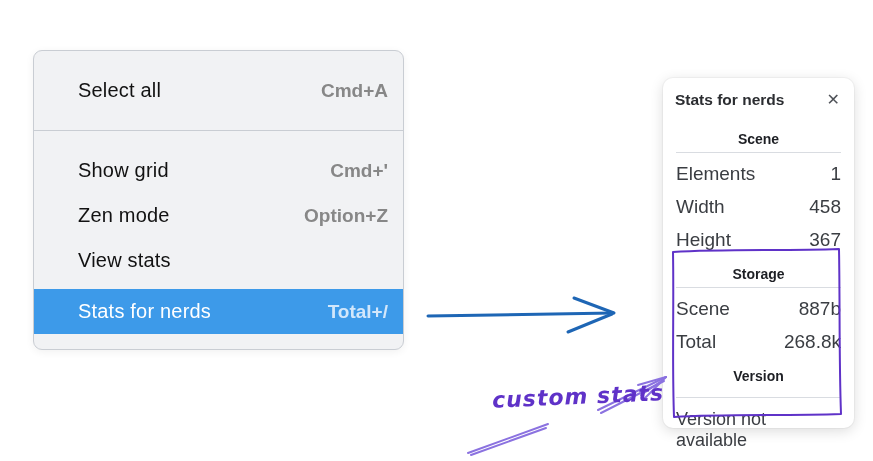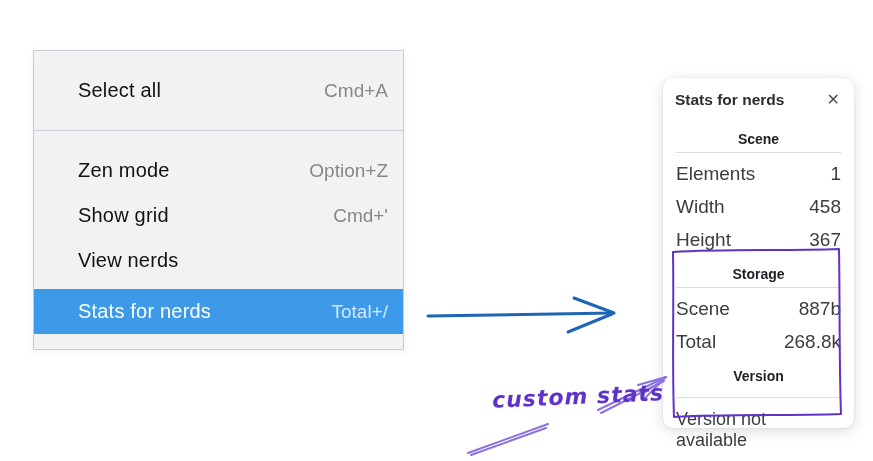--- a/index.html
+++ b/index.html
@@ -10,30 +10,30 @@
   }
   *{margin:0;padding:0;box-sizing:border-box;}
   html,body{width:873px;height:461px;background:#ffffff;overflow:hidden;
     font-family:"Liberation Sans", sans-serif;}
   .stage{position:relative;width:873px;height:461px;background:#ffffff;}
 
   
   .menu{
     position:absolute;left:33px;top:50px;width:371px;height:300px;
     background:var(--menu-bg);border:1px solid var(--menu-border);
-    border-radius:1px;overflow:hidden;
+    border-radius:9px;overflow:hidden;
     box-shadow:0 2px 8px rgba(0,0,0,0.06);
   }
   .menu-section{padding:17px 0;}
   .menu-item{
     height:45px;display:flex;align-items:center;justify-content:space-between;
     padding:0 15px 0 44px;cursor:default;
   }
   .mi-label{font-size:20px;color:var(--menu-label);letter-spacing:0.2px;}
-  .mi-short{font-size:19px;color:var(--menu-shortcut);}
+  .mi-short{font-size:19px;color:var(--menu-shortcut);font-weight:bold;}
   .menu-divider{height:1px;background:var(--menu-border);}
   .menu-item.highlighted{background:var(--highlight-blue);margin-top:6px;}
   .menu-item.highlighted .mi-label{color:#ffffff;}
   .menu-item.highlighted .mi-short{color:var(--highlight-shortcut);}
 
   
   .panel{
     position:absolute;left:663px;top:78px;width:191px;height:350px;
     background:#ffffff;border-radius:10px;
     box-shadow:0 3px 14px rgba(0,0,0,0.14), 0 0 0 1px rgba(0,0,0,0.03);
@@ -74,29 +74,29 @@
   <div class="menu">
     <div class="menu-section">
       <div class="menu-item">
         <span class="mi-label">Select all</span>
         <span class="mi-short">Cmd+A</span>
       </div>
     </div>
     <div class="menu-divider"></div>
     <div class="menu-section">
       <div class="menu-item">
+        <span class="mi-label">Show grid</span>
+        <span class="mi-short">Cmd+'</span>
+      </div>
+      <div class="menu-item">
         <span class="mi-label">Zen mode</span>
         <span class="mi-short">Option+Z</span>
       </div>
       <div class="menu-item">
-        <span class="mi-label">Show grid</span>
-        <span class="mi-short">Cmd+'</span>
-      </div>
-      <div class="menu-item">
-        <span class="mi-label">View nerds</span>
+        <span class="mi-label">View stats</span>
       </div>
       <div class="menu-item highlighted">
         <span class="mi-label">Stats for nerds</span>
         <span class="mi-short">Total+/</span>
       </div>
     </div>
   </div>
 
   <svg class="flow-arrow" width="200" height="50">
     <path d="M 3 26 L 188 23"></path>

